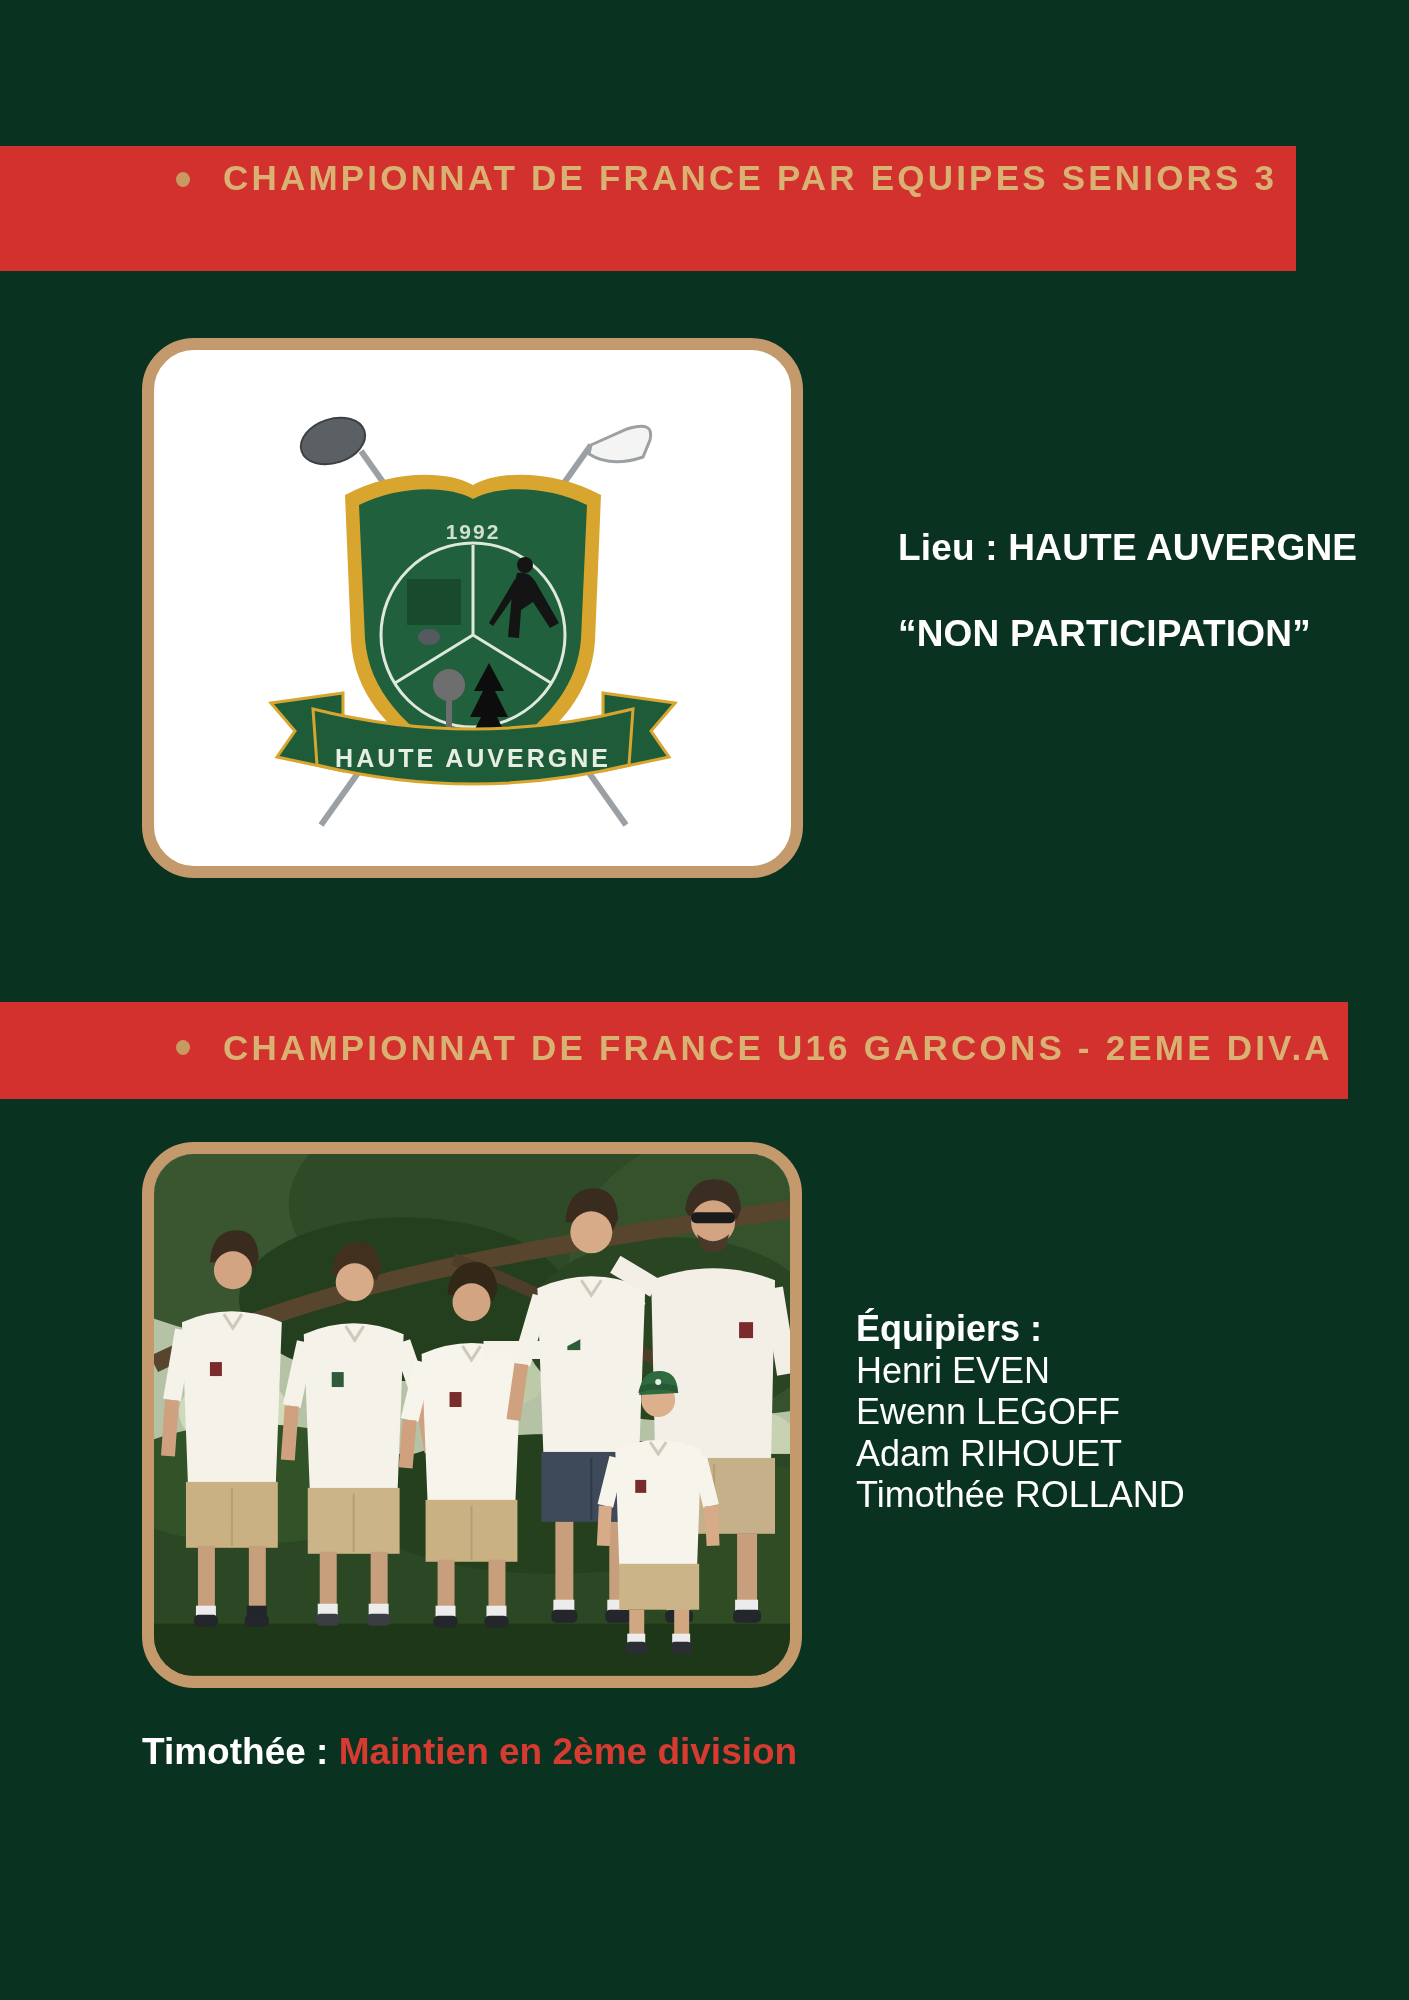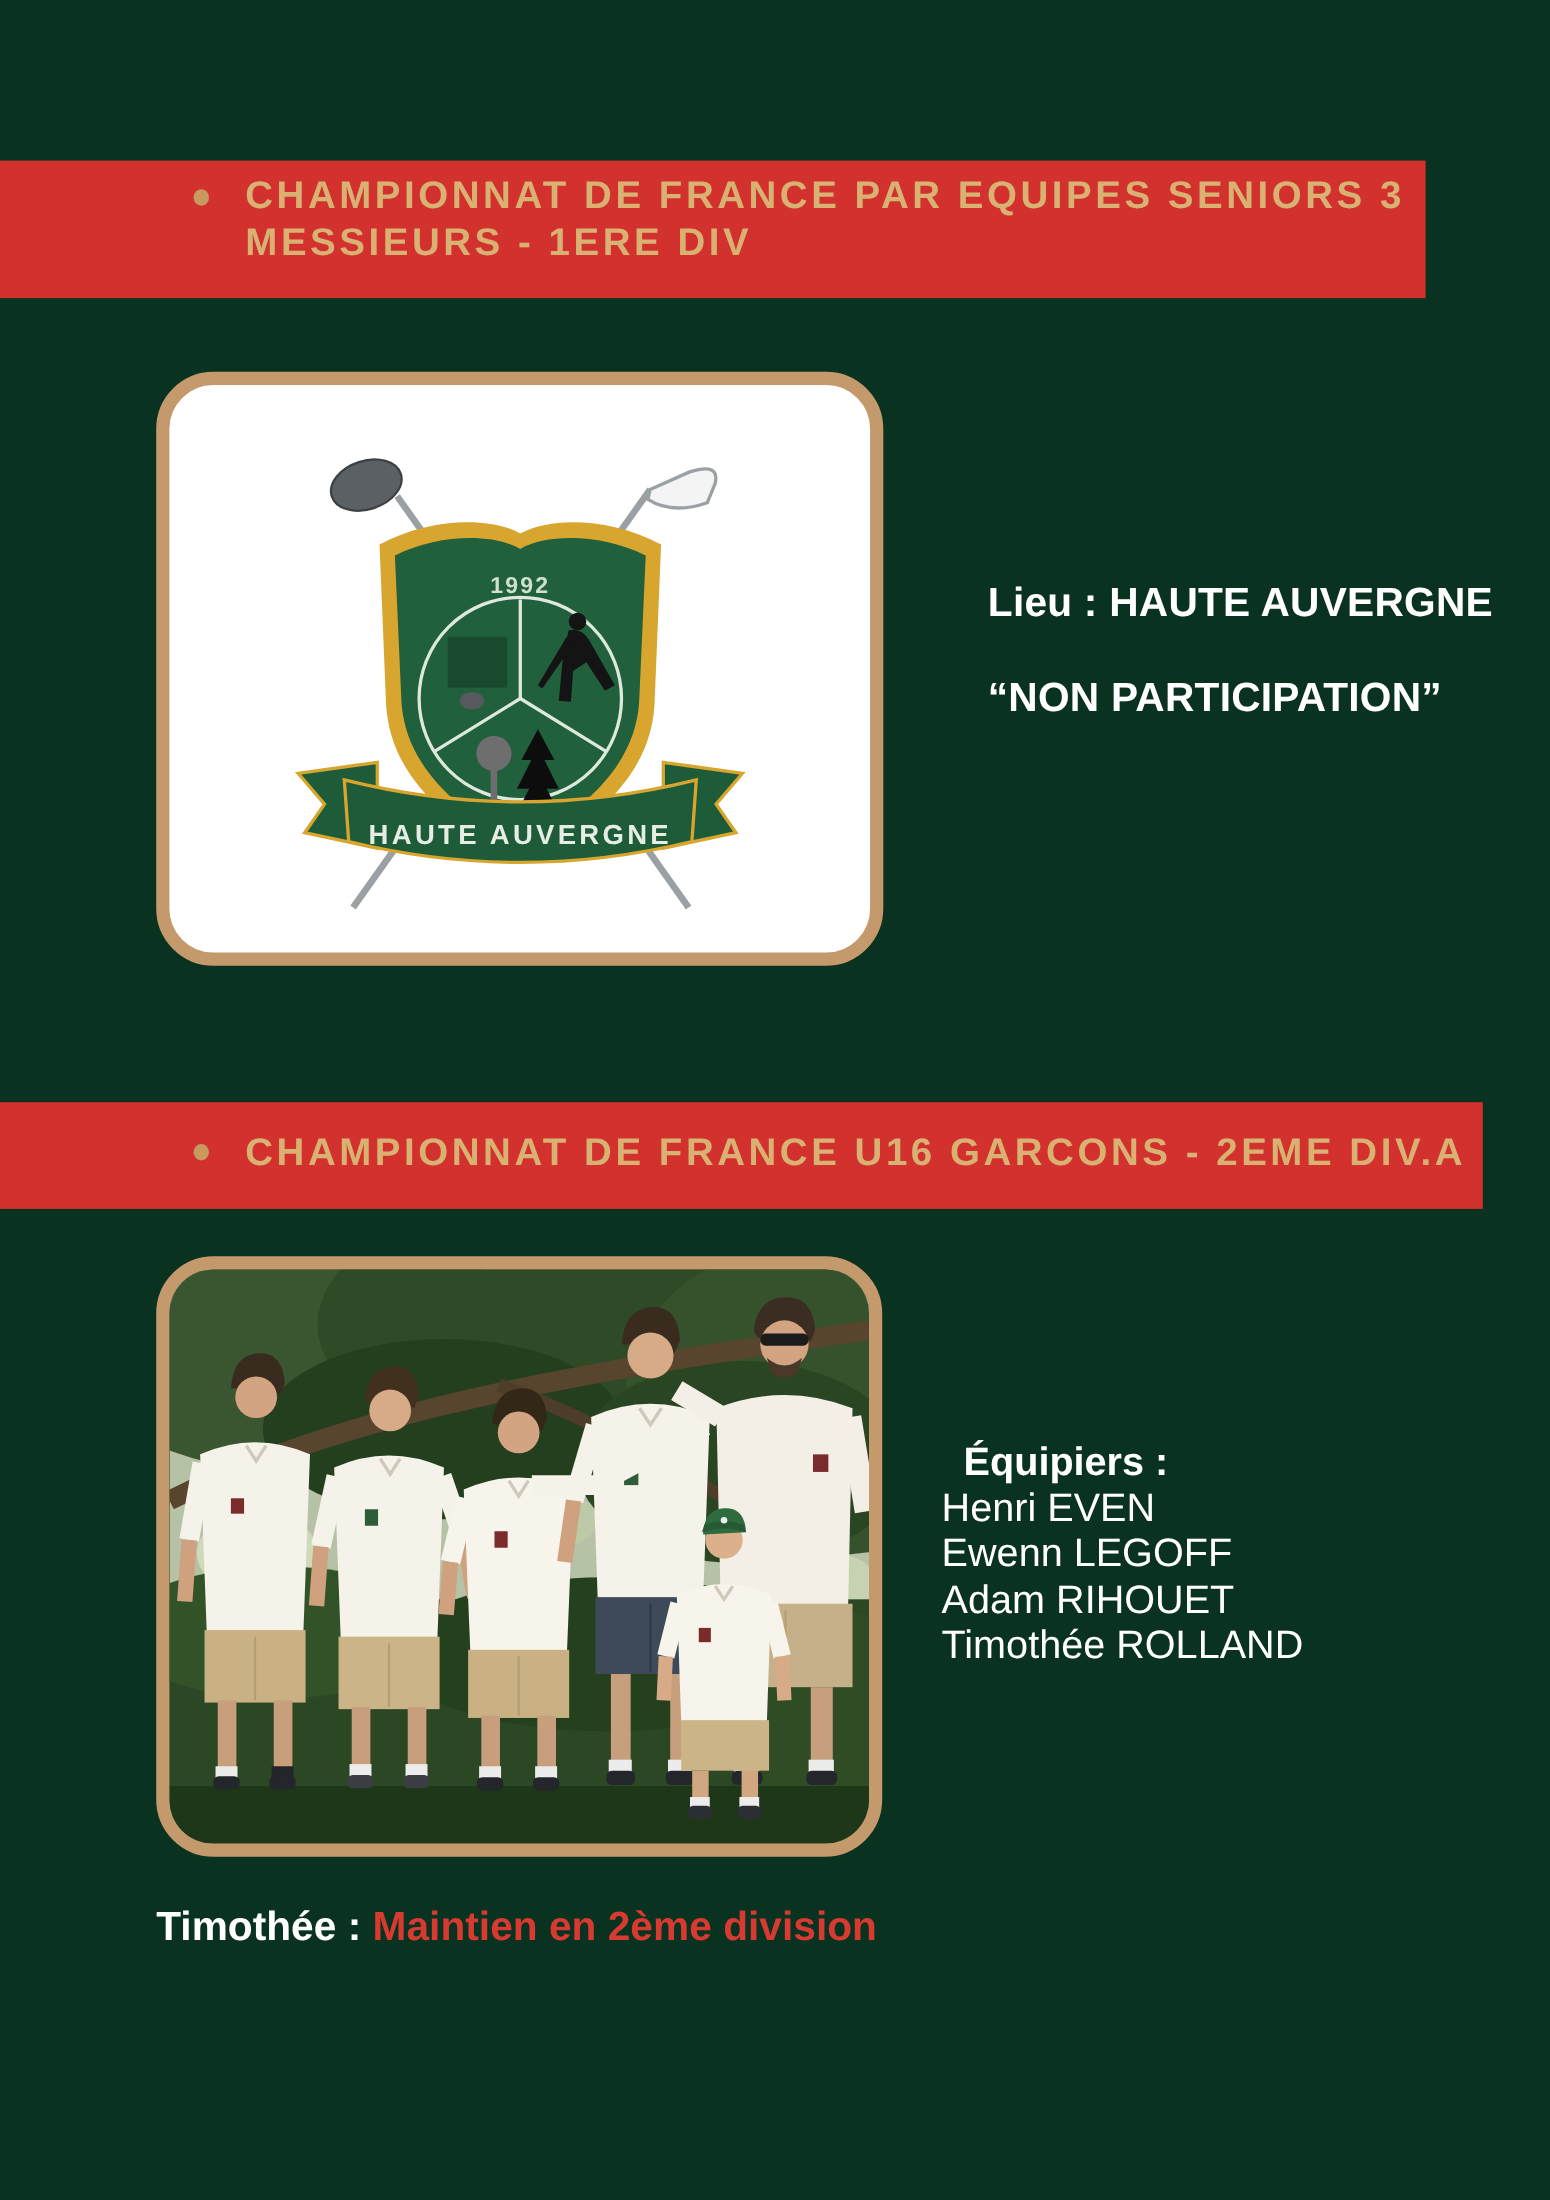--- a/index.html
+++ b/index.html
@@ -33,36 +33,35 @@
   .card1{top:338px;width:661px;height:540px;}
   .card2{top:1142px;width:660px;height:546px;background:#2b4723;}
   .card1 svg{display:block;margin:23px auto 0 auto;}
   .card2 svg{display:block;}
   
   .white-line{position:absolute;color:#ffffff;font-weight:bold;font-size:37px;line-height:44px;letter-spacing:0.2px;}
   .lieu1{left:898px;top:526px;}
   .note1{left:898px;top:612px;}
   .lieu2{left:856px;top:1228px;}
   .equipe-list{position:absolute;left:856px;top:1308px;color:#ffffff;font-size:36px;line-height:41.5px;}
-  .equipe-list .head{font-weight:bold;margin-left:20px;}
+  .equipe-list .head{font-weight:bold;}
   
   .result{position:absolute;left:142px;top:1730px;font-size:37px;font-weight:bold;line-height:44px;}
   .result .lbl{color:#ffffff;}
   .result .val{color:#d63a31;}
 </style>
 </head>
 <body>
 
 <div class="page">
 
   <div class="banner banner1">
     <span class="bullet"></span>
     <div class="banner-text">
       <div>CHAMPIONNAT DE FRANCE PAR EQUIPES SENIORS 3</div>
-      <div>MESSIEURS - 1ERE DIV</div>
     </div>
   </div>
 
   <div class="card card1">
     <svg width="560" height="470" viewBox="0 0 560 470">
 
       <g stroke="#9aa0a3" stroke-width="6" fill="none">
         <path d="M168,78 L433,452"></path>
         <path d="M398,72 L128,452"></path>
       </g>

